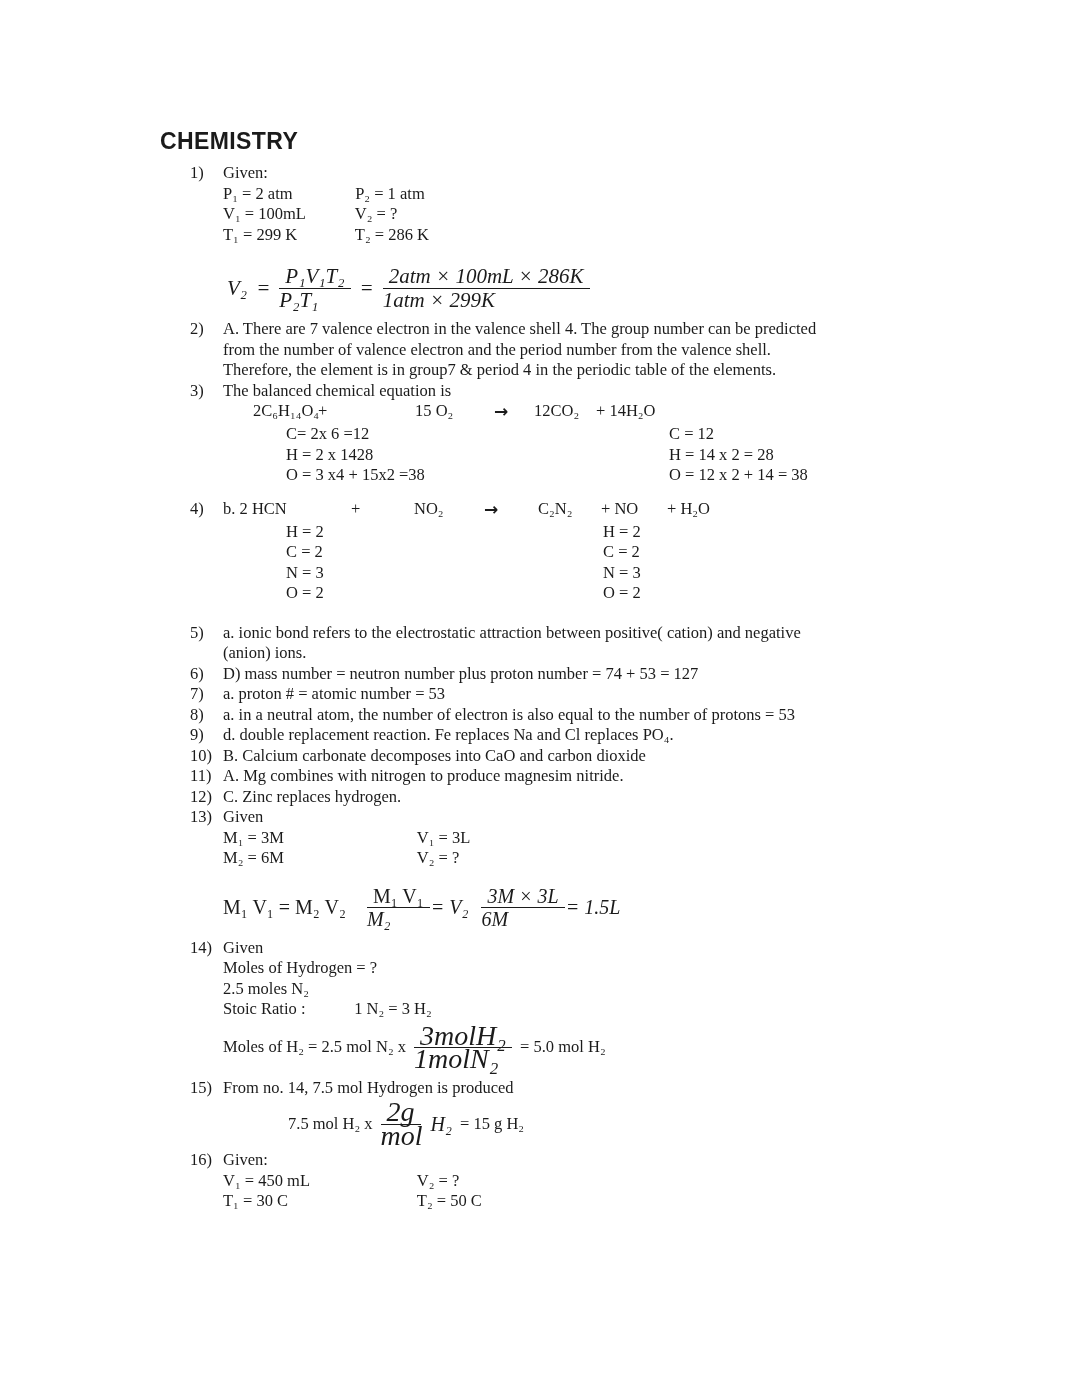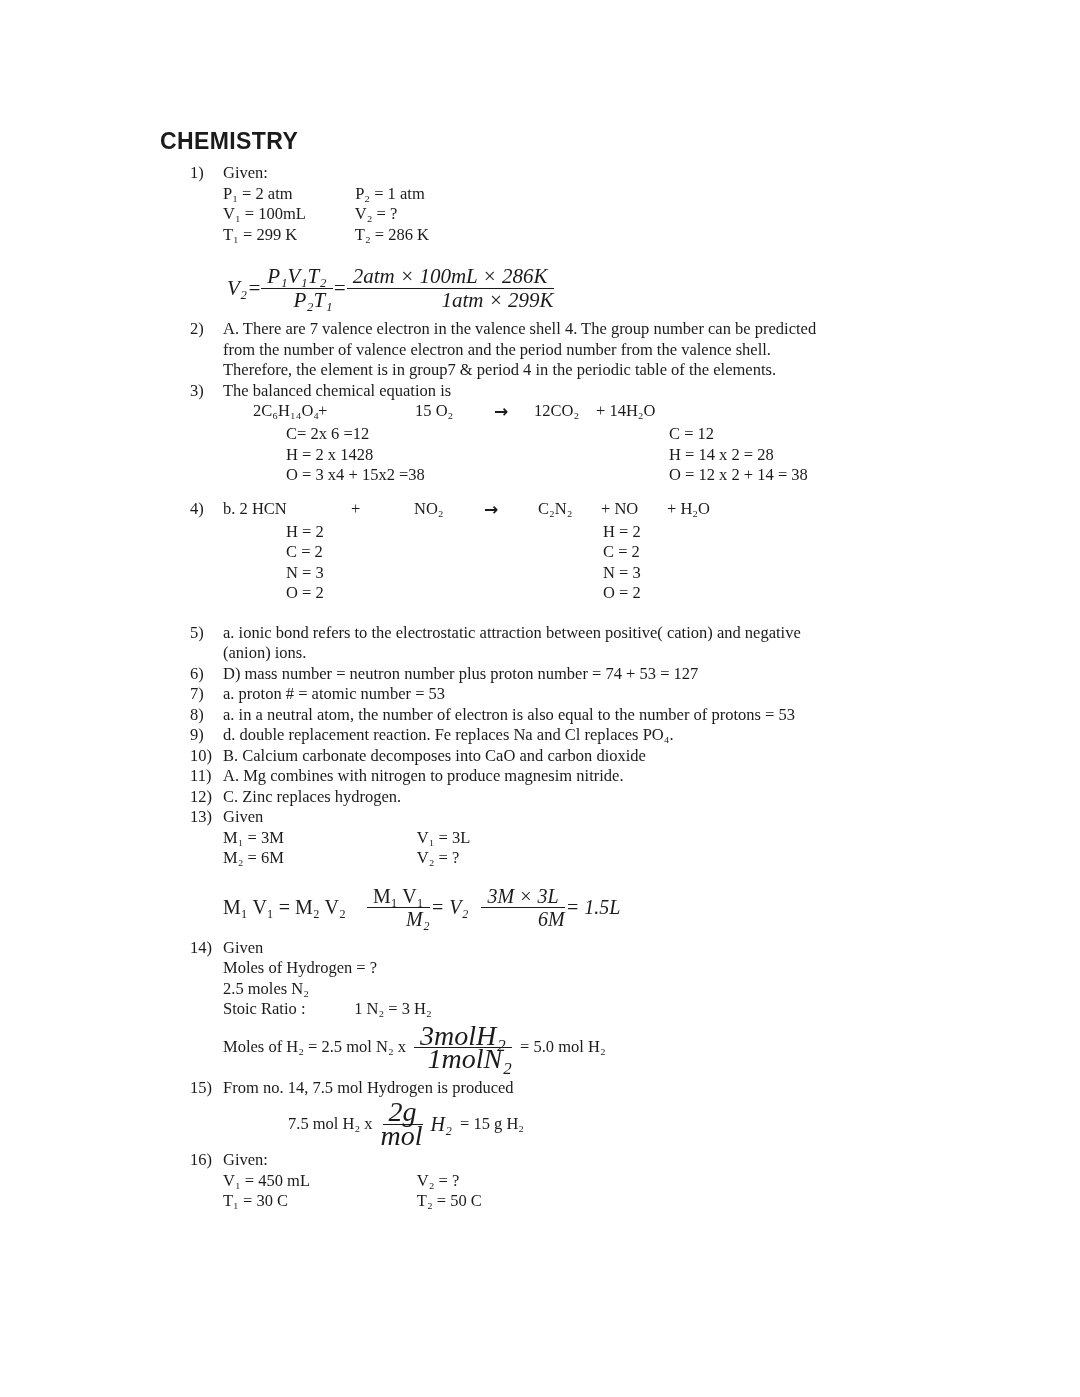--- a/index.html
+++ b/index.html
@@ -50,29 +50,29 @@
   .math {
     display: flex;
     align-items: center;
     font-style: italic;
     font-size: 21px;
   }
   .math .up { font-style: normal; }
   .frac {
     display: inline-flex;
     flex-direction: column;
-    align-items: flex-end;
+    align-items: flex-start;
     text-align: center;
   }
   .frac .fn {
     border-bottom: 1.6px solid #1b1b1b;
     padding: 0 6px 1px 6px;
   }
   .frac .fd { padding-top: 1px; }
-  .math1 { margin: 21px 0 9px 4px; }
+  .math1 { margin: 21px 0 9px 4px; gap: 9px; }
   .math13 { margin: 17px 0 8px 0; gap: 1px; font-size: 20px; }
   .math13 .p1 { margin-right: 20px; }
   .math13 .sep { margin-left: 12px; }
   .math14 { margin: 6px 0 8px 0; gap: 8px; font-size: 16.5px; font-style: normal; }
   .math14 .frac, .math15 .frac { font-style: italic; font-size: 28px; }
   .math15 { margin: 4px 0 4px 65px; gap: 8px; font-size: 16.5px; font-style: normal; }
   .math15 .it { font-style: italic; font-size: 20px; }
   
   .eqrow {
     position: relative;

